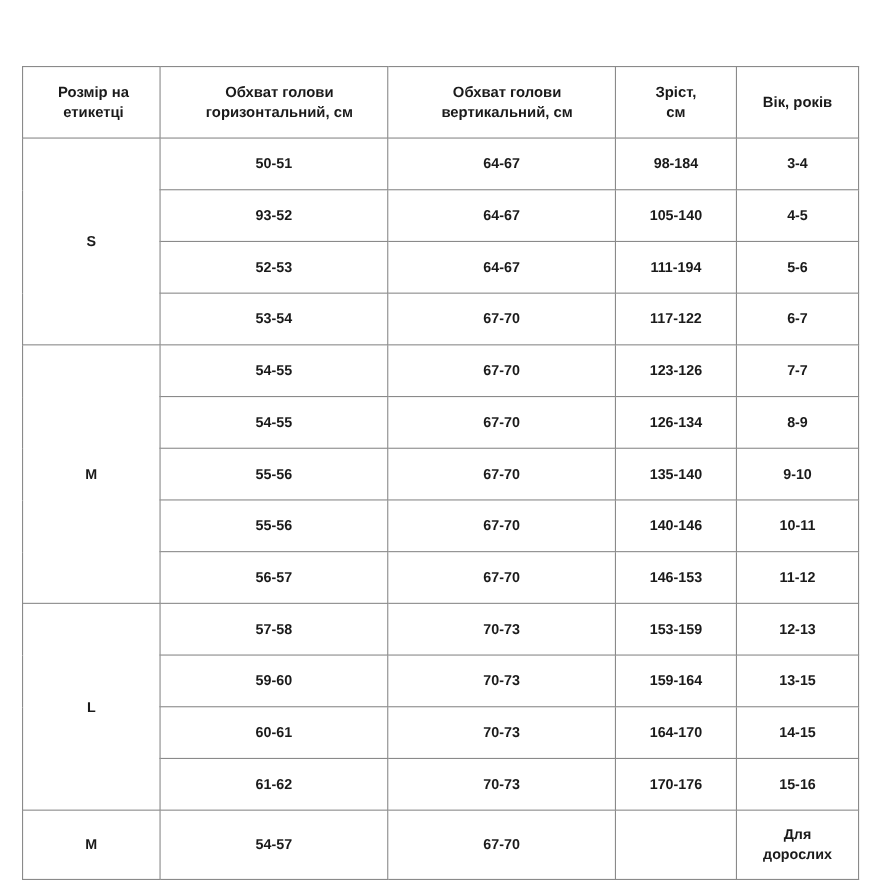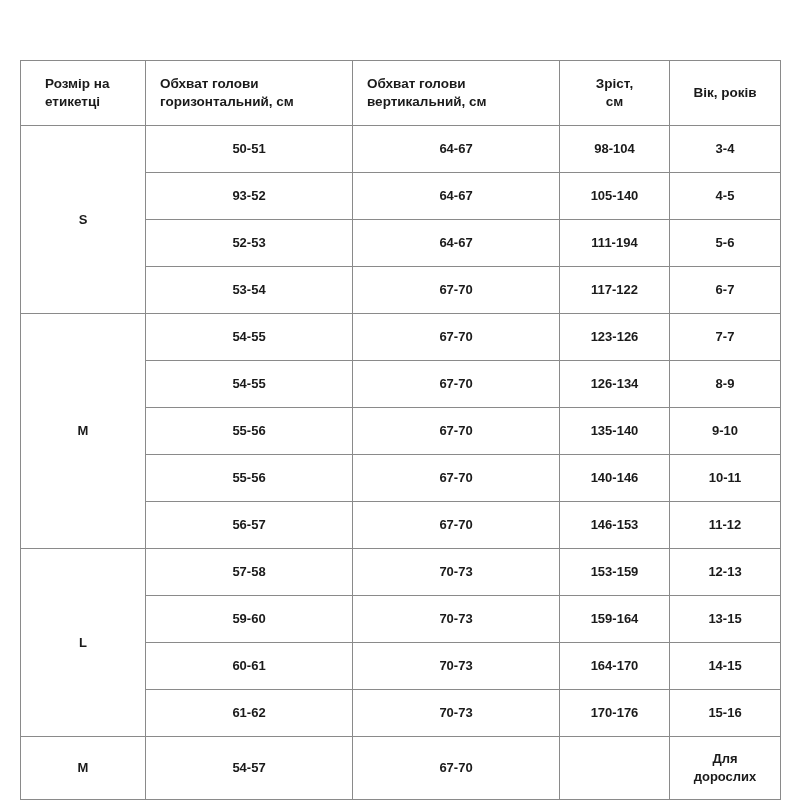--- a/index.html
+++ b/index.html
@@ -39,25 +39,25 @@
     vertical-align: middle;
     padding: 6px 4px;
     background: #ffffff;
   }
   #size-table thead th {
     font-weight: bold;
     height: 52px;
     font-size: 13.5px;
   }
   #size-table thead th.left-head {
-    text-align: left;
-    padding-left: 24px;
+    text-align: center;
+    padding-left: 8px;
   }
   #size-table thead th.head-h-left {
-    text-align: left;
+    text-align: center;
     padding-left: 14px;
   }
   td.size-cell {
     font-weight: bold;
     font-size: 13.5px;
   }
   td.data-cell {
     font-weight: bold;
   }
   td.row-h {
@@ -93,21 +93,21 @@
         <th class="two-line">Зріст,
 см</th>
         <th class="two-line">Вік, років</th>
       </tr>
     </thead>
     <tbody id="tbody">
         <tr>
           <td class="size-cell" rowspan="4">S</td>
           <td class="data-cell row-h two-line">50-51</td>
           <td class="data-cell row-h two-line">64-67</td>
-          <td class="data-cell row-h two-line">98-104</td>
+          <td class="data-cell row-h two-line">98-184</td>
           <td class="data-cell row-h two-line">3-4</td>
         </tr>
         <tr>
           <td class="data-cell row-h two-line">93-52</td>
           <td class="data-cell row-h two-line">64-67</td>
           <td class="data-cell row-h two-line">105-140</td>
           <td class="data-cell row-h two-line">4-5</td>
         </tr>
         <tr>
           <td class="data-cell row-h two-line">52-53</td>

